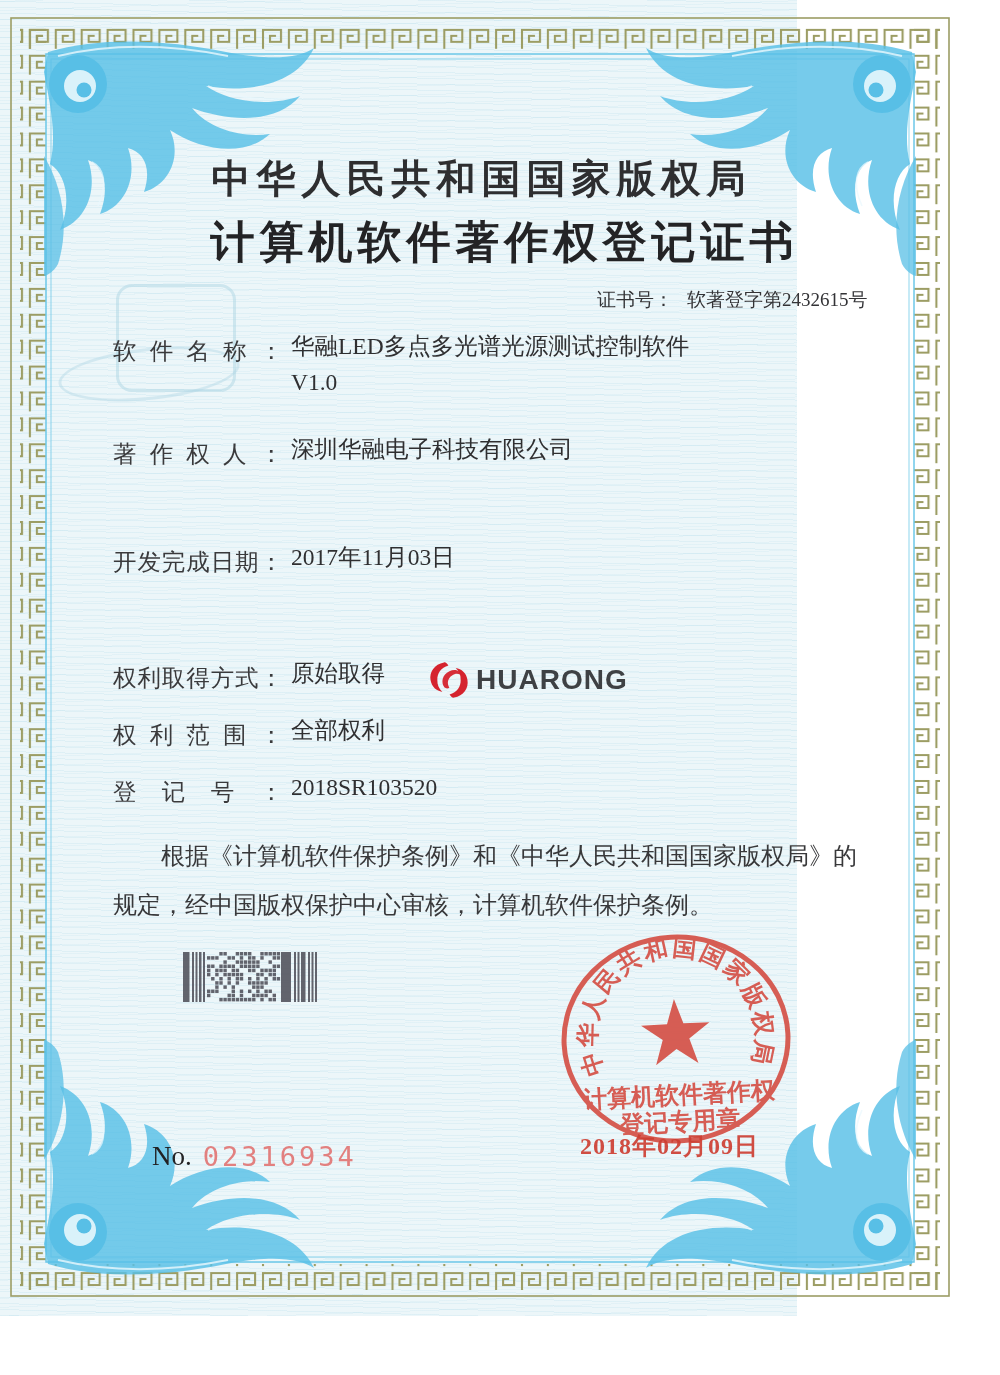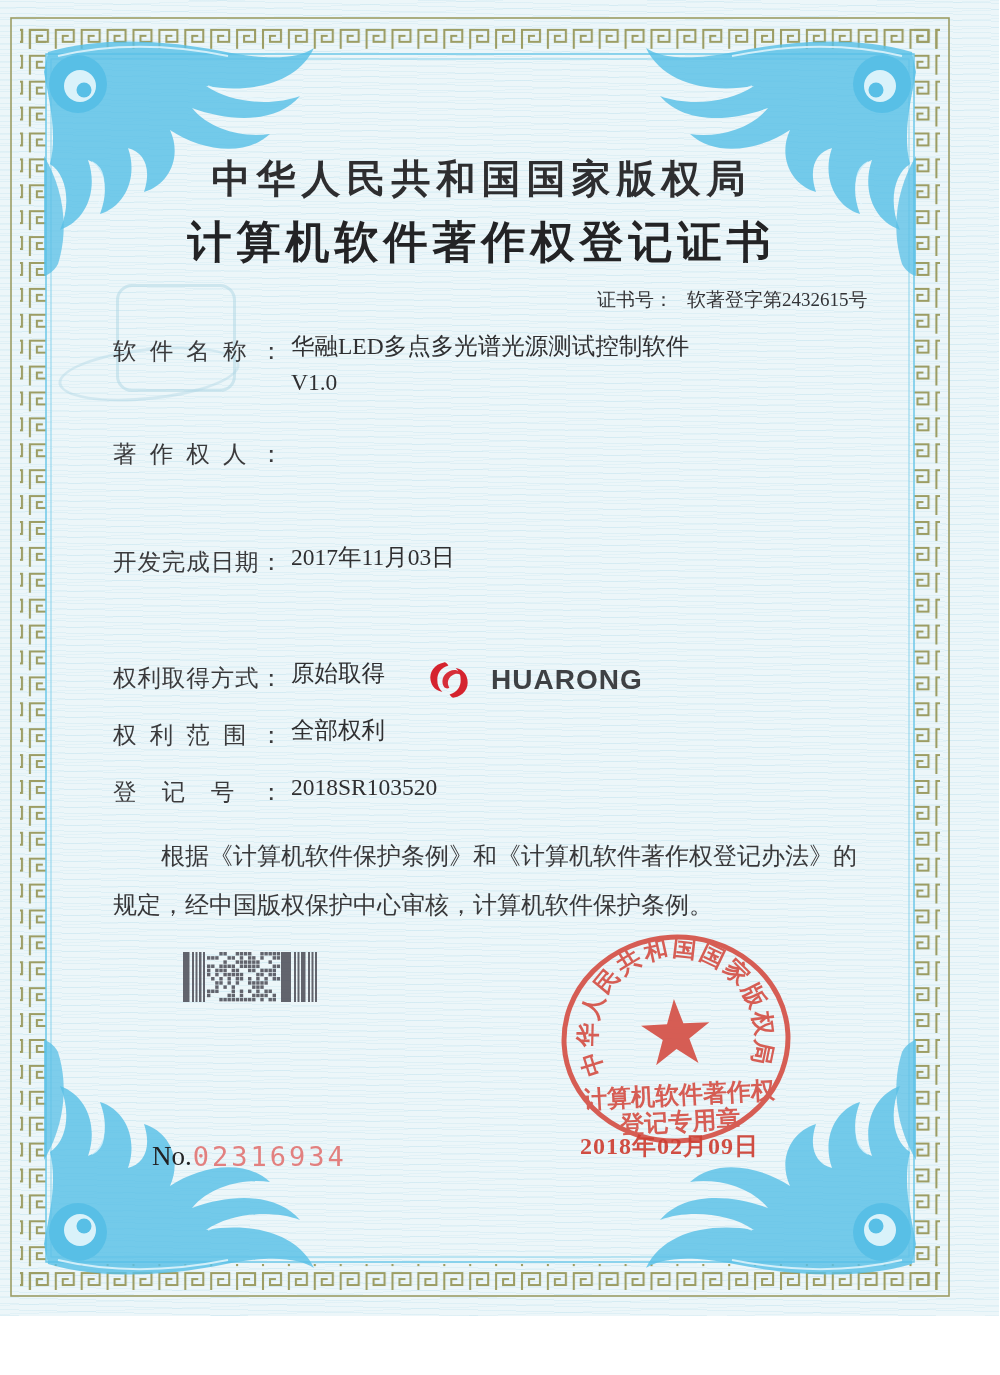--- a/index.html
+++ b/index.html
@@ -3,54 +3,54 @@
 <meta charset="utf-8">
 <style>
   html,body{margin:0;padding:0;}
   body{
     width:1000px;height:1375px;position:relative;background:#ffffff;overflow:hidden;
     font-family:"Liberation Serif","DejaVu Serif",serif;
   }
   .abs{position:absolute;}
   
   .paper{
-    position:absolute;left:0;top:0;width:999px;height:1316px;
+    position:absolute;left:0;top:0;width:797px;height:1316px;
     background-color:#ecf6f9;
     background-image:
       repeating-linear-gradient(1.5deg, rgba(125,195,220,.13) 0 1px, rgba(255,255,255,0) 1px 6px),
       repeating-linear-gradient(-2deg, rgba(125,195,220,.09) 0 1px, rgba(255,255,255,0) 1px 9px);
   }
   .border-svg{position:absolute;left:0;top:0;}
   
   .wm-rect{left:116px;top:284px;width:114px;height:102px;border:3px solid rgba(173,213,228,.5);border-radius:16px;}
   .wm-ellipse{left:58px;top:348px;width:176px;height:46px;border:3px solid rgba(173,213,228,.4);border-radius:50%;transform:rotate(-6deg);}
   
   .authority{left:0;top:152px;width:963px;text-align:center;font-size:39px;font-weight:700;letter-spacing:6px;color:#2e2e30;}
-  .cert-title{left:0;top:213px;width:963px;text-align:center;font-size:44px;font-weight:800;letter-spacing:5px;color:#232325;}
+  .cert-title{left:0;top:213px;width:963px;text-align:center;font-size:44px;font-weight:800;letter-spacing:5px;color:#232325;padding-left:23px;}
   .cert-no{left:597px;top:287px;font-size:19px;color:#333336;white-space:nowrap;}
   .cert-no .lab{margin-right:14px;}
   
   .row{left:113px;font-size:23.5px;color:#2f2f31;display:flex;align-items:flex-start;white-space:nowrap;}
   .flabel{width:170px;text-align:justify;text-align-last:justify;color:#3a3a3c;flex:none;}
   .fvalue{margin-left:8px;line-height:1.0;}
   .fvalue .v2{display:block;margin-top:12px;}
   
   .stmt{font-size:24px;color:#38383a;width:790px;}
   .stmt.l1{left:113px;top:840px;text-indent:48px;}
   .stmt.l2{left:113px;top:889px;}
   
-  .logo{left:426px;top:657px;display:flex;align-items:center;gap:19px;}
+  .logo{left:426px;top:657px;display:flex;align-items:center;gap:4px;}
   .logo-text{font-family:"Liberation Sans","DejaVu Sans",sans-serif;font-weight:800;font-size:28px;color:#3e4144;letter-spacing:1px;}
   
   .barcode{left:183px;top:952px;}
   
   .seal-svg{left:548px;top:918px;}
   .seal-date{left:580px;top:1130px;font-size:24px;font-weight:700;color:rgba(205,62,50,.92);letter-spacing:1px;white-space:nowrap;}
   
-  .serial{left:152px;top:1141px;display:flex;align-items:center;gap:1px;}
+  .serial{left:152px;top:1141px;display:flex;align-items:center;gap:11px;}
   .serial-label{font-size:27px;color:#222224;}
   .serial-value{font-family:"DejaVu Sans Mono",monospace;font-size:27px;color:#e2807f;letter-spacing:3px;}
 </style>
 </head>
 <body>
 
 <div class="paper">
 
   <svg class="border-svg" width="963" height="1316" viewBox="0 0 963 1316">
     <defs>
@@ -93,20 +93,21 @@
   <div class="abs cert-no">
     <span class="lab">证书号：</span><span>软著登字第2432615号</span>
   </div>
 
   <div class="abs row" style="top:335px">
     <span class="flabel">软件名称：</span>
     <span class="fvalue"><span>华融LED多点多光谱光源测试控制软件</span><span class="v2">V1.0</span></span>
   </div>
   <div class="abs row" style="top:438px">
     <span class="flabel">著作权人：</span>
+    <span class="fvalue">深圳华融电子科技有限公司</span>
   </div>
   <div class="abs row" style="top:546px">
     <span class="flabel">开发完成日期：</span>
     <span class="fvalue">2017年11月03日</span>
   </div>
   <div class="abs row" style="top:719px">
     <span class="flabel">权利范围：</span>
     <span class="fvalue">全部权利</span>
   </div>
   <div class="abs row" style="top:662px">
@@ -122,21 +123,21 @@
     <svg width="46" height="46" viewBox="0 0 48 48">
       <g transform="rotate(-10 24 24)" fill="#d5232e">
         <path d="M22,5 C12,5 5,12 5,21 C5,28 9,33 15,35 C12,31 11,27 12,22 C13,15 18,10 26,9 C25,7 24,5 22,5 Z"></path>
         <path d="M26,43 C36,43 43,36 43,27 C43,20 39,15 33,13 C36,17 37,21 36,26 C35,33 30,38 22,39 C23,41 24,43 26,43 Z"></path>
         <path d="M18,31 C15,25 18,17 26,15 C33,13 38,17 39,23 C36,19 32,18 28,20 C23,22 21,27 23,32 C21,33 19,32 18,31 Z" opacity="0.95"></path>
       </g>
     </svg>
     <span class="logo-text">HUARONG</span>
   </div>
 
-  <div class="abs stmt l1">根据《计算机软件保护条例》和《计算机软件著作权登记办法》的</div>
+  <div class="abs stmt l1">根据《计算机软件保护条例》和《中华人民共和国国家版权局》的</div>
   <div class="abs stmt l2">规定，经中国版权保护中心审核，计算机软件保护条例。</div>
 
   <svg class="abs barcode" width="142" height="50" viewBox="0 0 142 50">
     <g fill="#50505a" opacity="0.88">
       <rect x="0" y="0" width="6.5" height="50"></rect>
       <rect x="9" y="0" width="2" height="50"></rect>
       <rect x="12.5" y="0" width="2" height="50"></rect>
       <rect x="16" y="0" width="2.5" height="50"></rect>
       <rect x="20" y="0" width="2" height="50"></rect>
       <g id="barcode-matrix">

